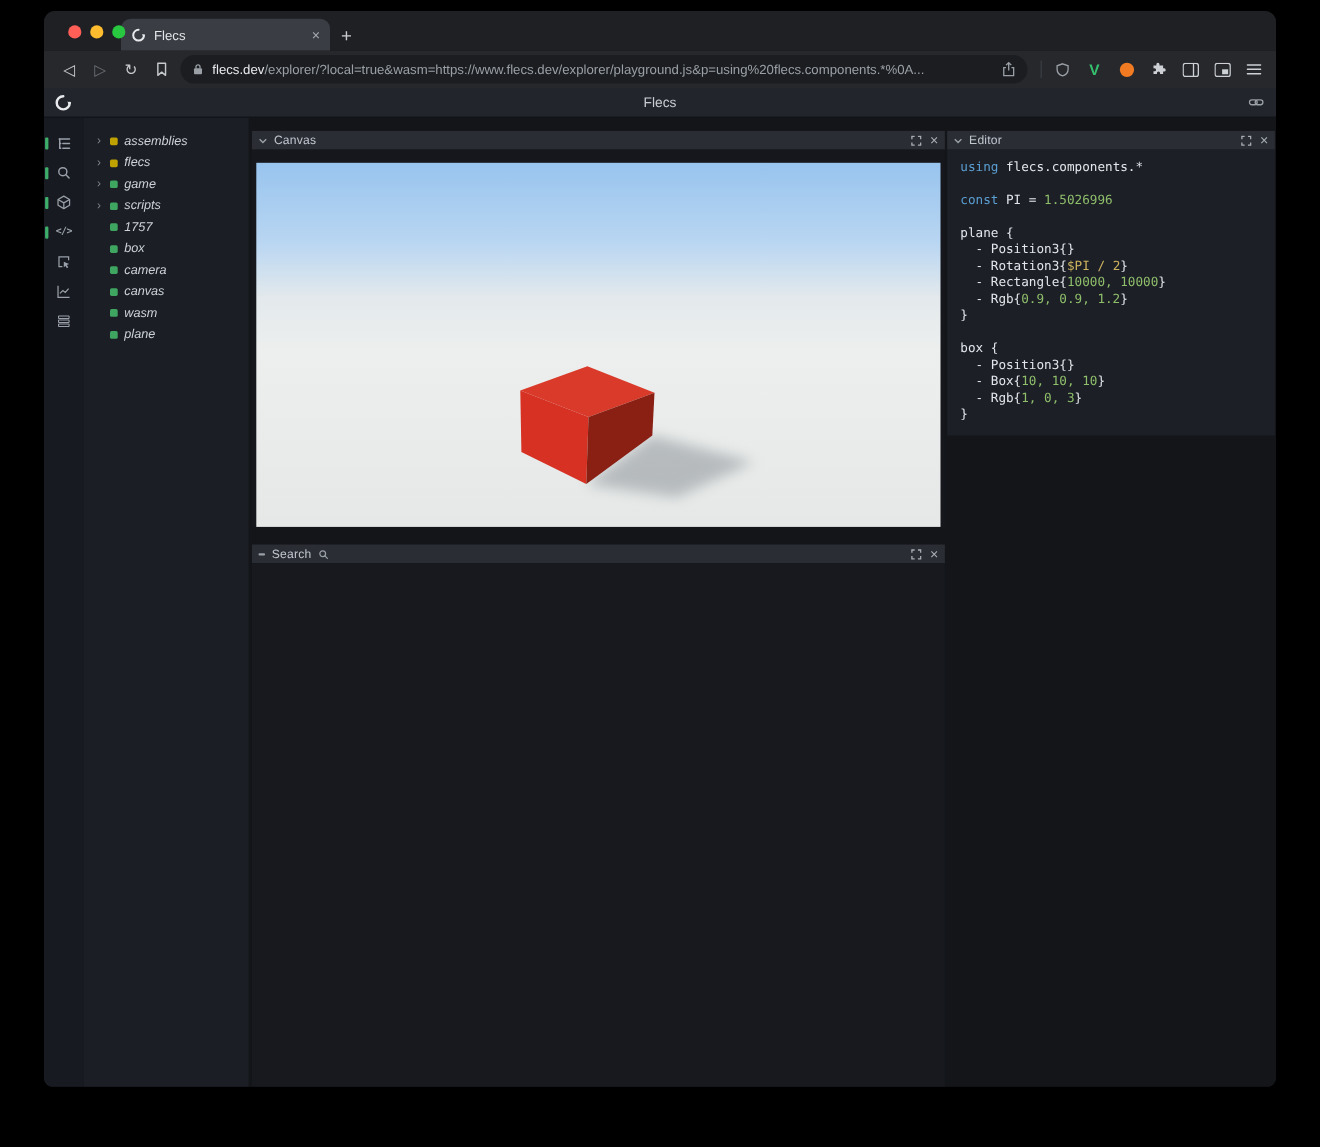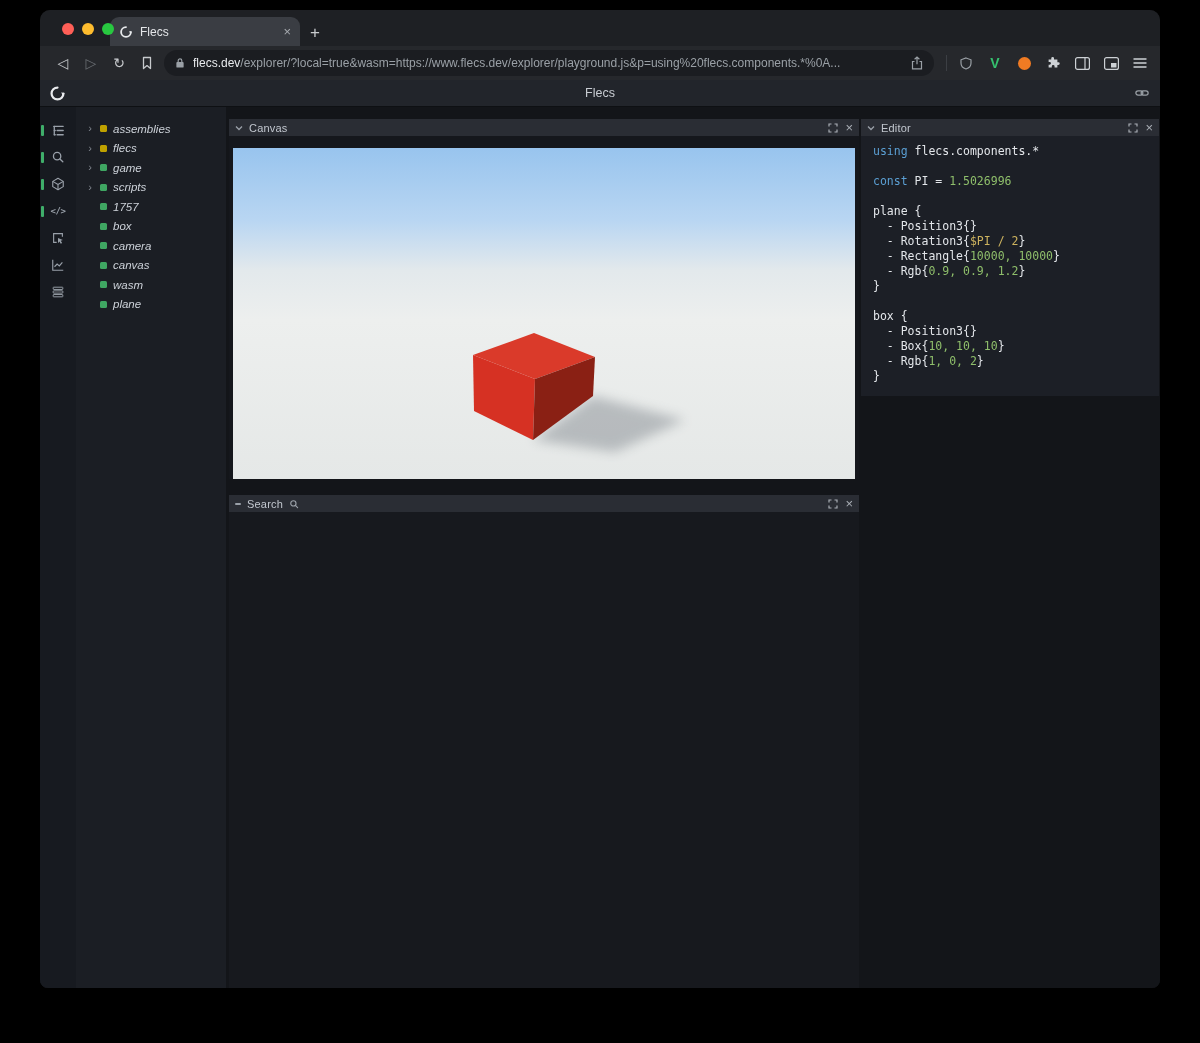--- a/index.html
+++ b/index.html
@@ -385,20 +385,20 @@
             <div class="code-line"><span class="pl">plane {</span></div>
             <div class="code-line"><span class="pl">  - Position3{}</span></div>
             <div class="code-line"><span class="pl">  - Rotation3{</span><span class="var">$PI / 2</span><span class="pl">}</span></div>
             <div class="code-line"><span class="pl">  - Rectangle{</span><span class="num">10000, 10000</span><span class="pl">}</span></div>
             <div class="code-line"><span class="pl">  - Rgb{</span><span class="num">0.9, 0.9, 1.2</span><span class="pl">}</span></div>
             <div class="code-line"><span class="pl">}</span></div>
             <div class="code-line">&nbsp;</div>
             <div class="code-line"><span class="pl">box {</span></div>
             <div class="code-line"><span class="pl">  - Position3{}</span></div>
             <div class="code-line"><span class="pl">  - Box{</span><span class="num">10, 10, 10</span><span class="pl">}</span></div>
-            <div class="code-line"><span class="pl">  - Rgb{</span><span class="num">1, 0, 2</span><span class="pl">}</span></div>
+            <div class="code-line"><span class="pl">  - Rgb{</span><span class="num">1, 0, 3</span><span class="pl">}</span></div>
             <div class="code-line"><span class="pl">}</span></div>
           </div>
       </div>
     </div>
 
   </div>
 </div>
 
 </body></html>

